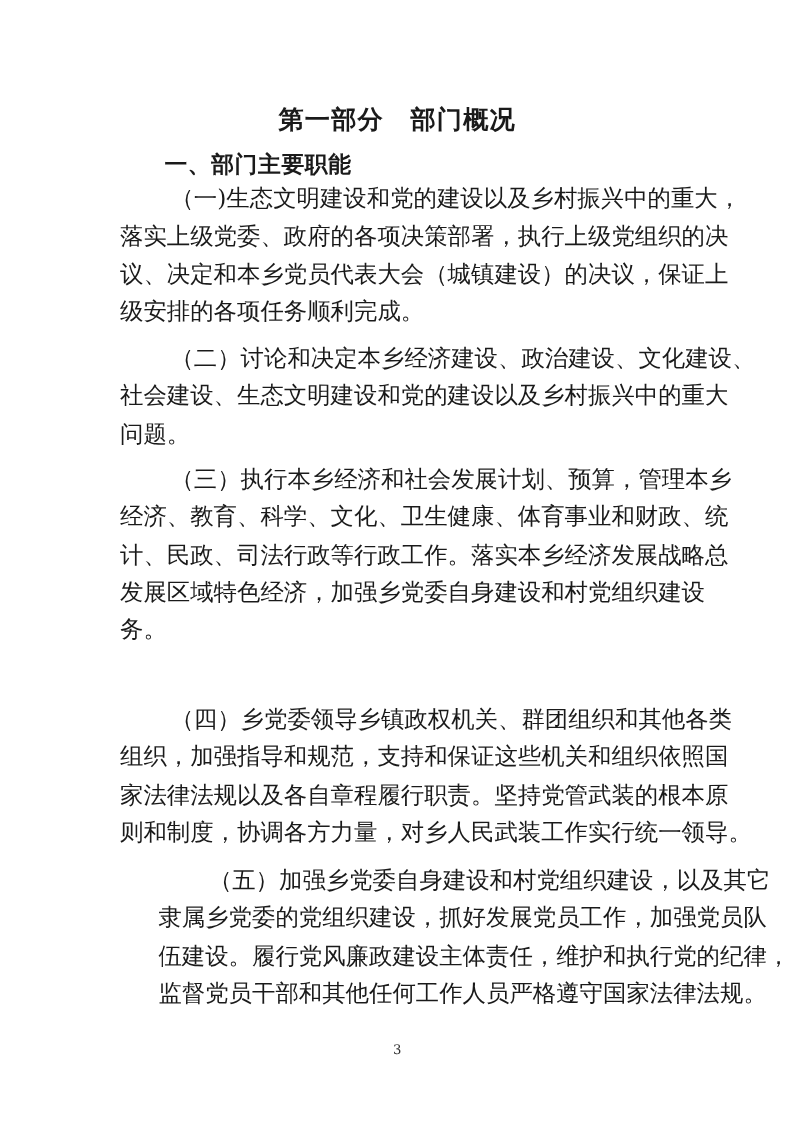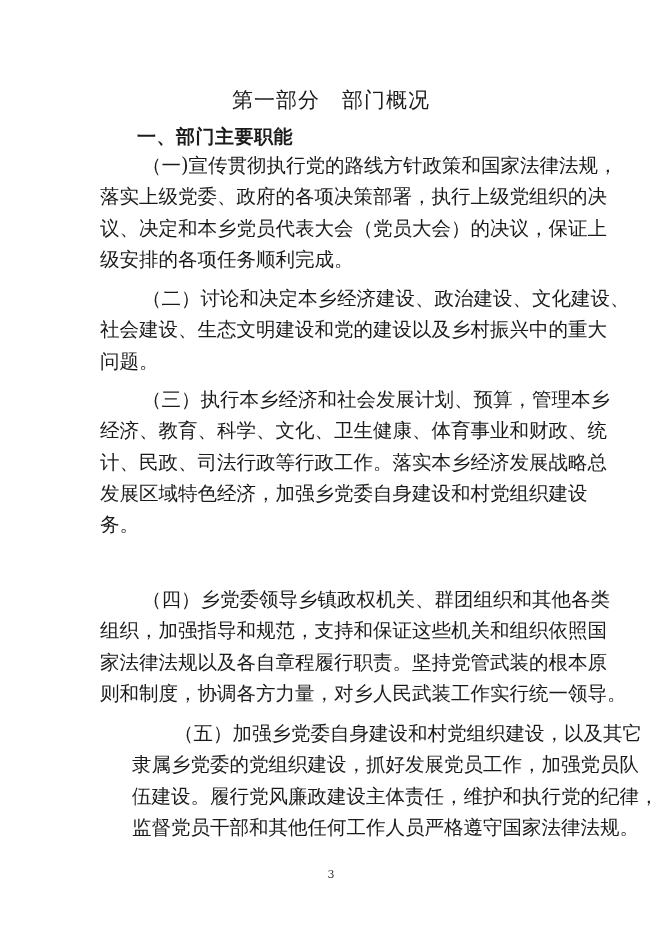--- a/index.html
+++ b/index.html
@@ -1,43 +1,43 @@
 <!DOCTYPE html>
 <html><head>
 <meta charset="utf-8">
 <style>
   html, body { margin: 0; padding: 0; background: #ffffff; }
   body { width: 662px; height: 936px; position: relative; overflow: hidden;
          font-family: "DejaVu Serif", "Liberation Serif", serif; color: #1a1a1a; }
   .page { position: absolute; left: 0; top: 0; width: 662px; height: 936px; }
   .title { position: absolute; left: 0; width: 662px; top: 86px; text-align: center;
-           font-family: "DejaVu Sans", "Liberation Sans", sans-serif; font-weight: normal;
+           font-family: "DejaVu Sans", "Liberation Sans", sans-serif; font-weight: bold;
            font-size: 21px; letter-spacing: 1px; white-space: pre; }
   .heading { position: absolute; left: 137px; top: 124px;
              font-family: Liberation Serif, serif; font-weight: bold;
              font-size: 19px; letter-spacing: 0.5px; }
   .para { position: absolute; left: 100px; width: 462px; }
   .line { display: block; height: 31.3px; line-height: 31.3px; font-size: 19.5px;
           white-space: nowrap; text-align: justify; text-align-last: justify; }
   .line.first { padding-left: 42px; }
   .line.last { text-align-last: left; }
   .page-number { position: absolute; left: 0; width: 662px; top: 868px; text-align: center;
                  font-size: 11px; color: #333; }
 </style>
 </head>
 <body>
 
 <div class="page">
   <div class="title">第一部分　部门概况</div>
   <div class="heading">一、部门主要职能</div>
 
   <div class="para" style="top:150px;">
-    <span class="line first">（一)宣传贯彻执行党的路线方针政策和国家法律法规，</span>
+    <span class="line first">（一)生态文明建设和党的建设以及乡村振兴中的重大，</span>
     <span class="line">落实上级党委、政府的各项决策部署，执行上级党组织的决</span>
-    <span class="line">议、决定和本乡党员代表大会（党员大会）的决议，保证上</span>
+    <span class="line">议、决定和本乡党员代表大会（城镇建设）的决议，保证上</span>
     <span class="line last">级安排的各项任务顺利完成。</span>
   </div>
 
   <div class="para" style="top:283px;">
     <span class="line first">（二）讨论和决定本乡经济建设、政治建设、文化建设、</span>
     <span class="line">社会建设、生态文明建设和党的建设以及乡村振兴中的重大</span>
     <span class="line last">问题。</span>
   </div>
 
   <div class="para" style="top:384px;">

